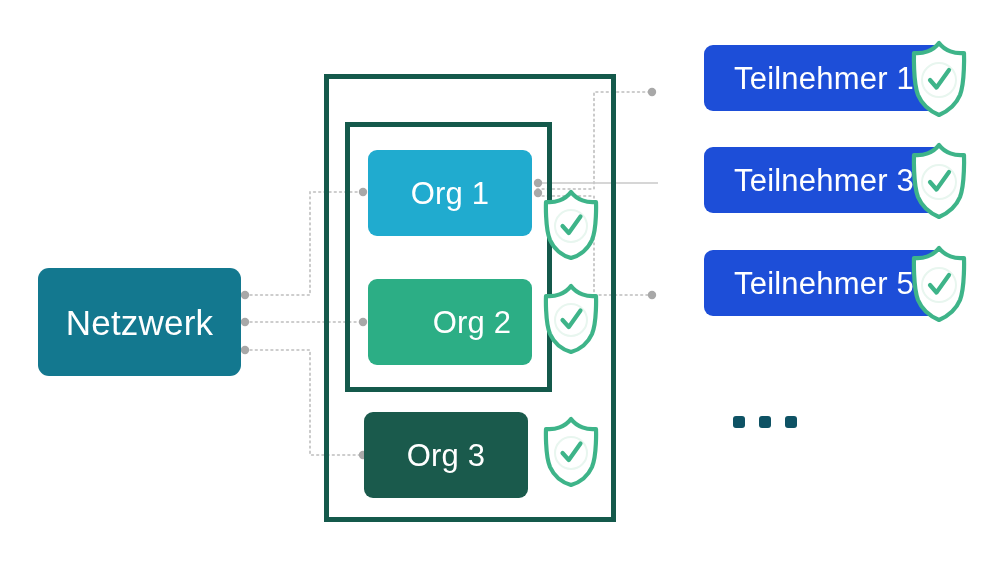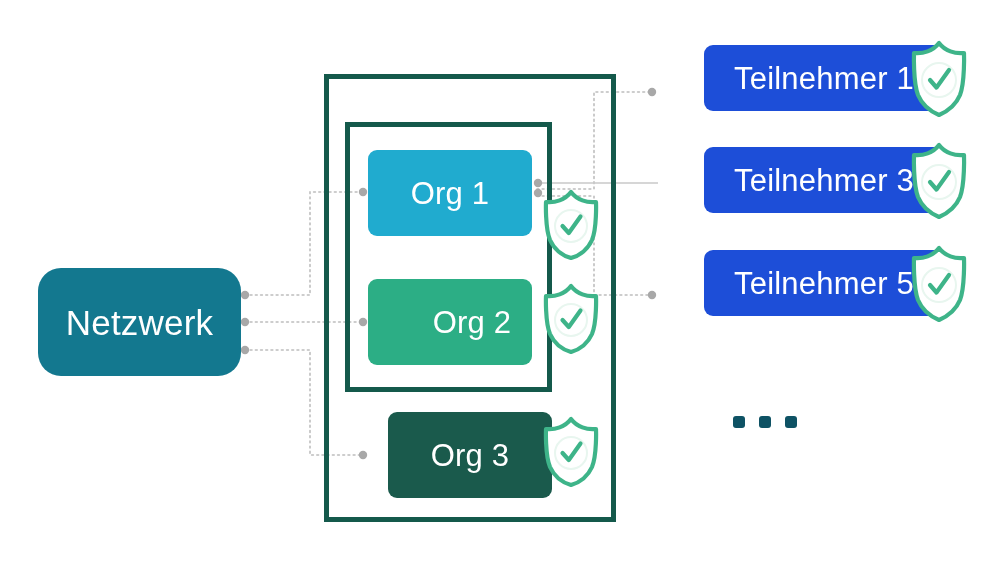--- a/index.html
+++ b/index.html
@@ -39,30 +39,30 @@
     box-sizing: border-box;
     user-select: none;
   }
   .node-network {
     left: 38px;
     top: 268px;
     width: 203px;
     height: 108px;
     background: #13788F;
     font-size: 35px;
-    border-radius: 23px;
+    border-radius: 11px;
   }
   .node-org {
     width: 164px;
     height: 86px;
     font-size: 31px;
   }
   .org-1 { left: 368px; top: 150px; background: #20ABCF; }
   .org-2 { left: 368px; top: 279px; background: #2CAE85; padding-left: 44px; }
-  .org-3 { left: 388px; top: 412px; background: #1A5A4C; }
+  .org-3 { left: 364px; top: 412px; background: #1A5A4C; }
   .node-participant {
     width: 240px;
     height: 66px;
     background: #1d4ed8;
     font-size: 31px;
     border-radius: 9px;
     margin-left: 46px;
   }
   .p-1 { left: 658px; top: 45px; }
   .p-2 { left: 658px; top: 147px; }

